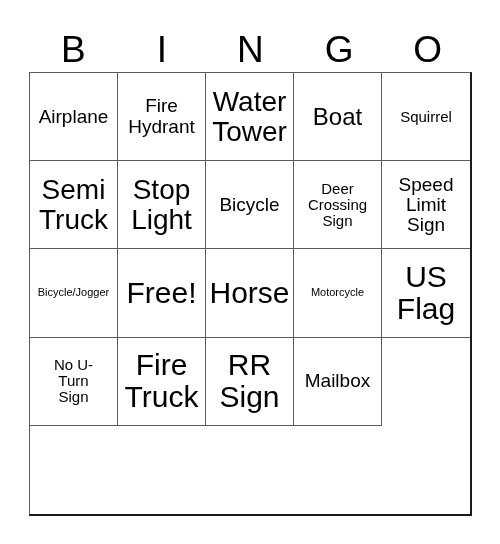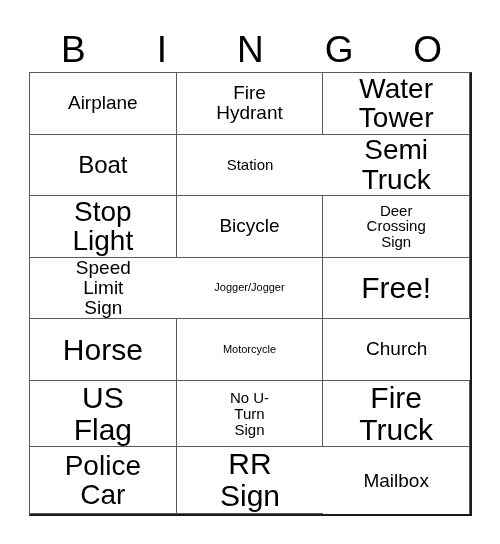--- a/index.html
+++ b/index.html
@@ -47,21 +47,21 @@
   }
 
   
   #bingo-grid {
     position: absolute;
     left: 29px;
     top: 72px;
     width: 443px;
     height: 444px;
     display: grid;
-    grid-template-columns: repeat(3, 1fr);
+    grid-template-columns: repeat(5, 1fr);
     grid-template-rows: repeat(5, 1fr);
     border-top: 1px solid #5a5a5a;
     border-left: 1px solid #5a5a5a;
     border-right: 2px solid #1a1a1a;
     border-bottom: 2px solid #1a1a1a;
     box-sizing: border-box;
     background: #ffffff;
   }
 
   .bingo-cell {
@@ -123,21 +123,21 @@
 Hydrant</span>
       </div>
       <div class="bingo-cell">
         <span class="cell-text fs-md">Water
 Tower</span>
       </div>
       <div class="bingo-cell">
         <span class="cell-text fs-xl">Boat</span>
       </div>
       <div class="bingo-cell">
-        <span class="cell-text fs-xxs">Station</span>
+        <span class="cell-text fs-xxs">Squirrel</span>
       </div>
       <div class="bingo-cell">
         <span class="cell-text fs-md">Semi
 Truck</span>
       </div>
       <div class="bingo-cell">
         <span class="cell-text fs-md">Stop
 Light</span>
       </div>
       <div class="bingo-cell">
@@ -147,52 +147,45 @@
         <span class="cell-text fs-xxs">Deer
 Crossing
 Sign</span>
       </div>
       <div class="bingo-cell">
         <span class="cell-text fs-xs">Speed
 Limit
 Sign</span>
       </div>
       <div class="bingo-cell">
-        <span class="cell-text fs-tiny">Jogger/Jogger</span>
+        <span class="cell-text fs-tiny">Bicycle/Jogger</span>
       </div>
       <div class="bingo-cell">
         <span class="cell-text fs-lg">Free!</span>
       </div>
       <div class="bingo-cell">
         <span class="cell-text fs-lg">Horse</span>
       </div>
       <div class="bingo-cell">
         <span class="cell-text fs-tiny">Motorcycle</span>
-      </div>
-      <div class="bingo-cell">
-        <span class="cell-text fs-xs">Church</span>
       </div>
       <div class="bingo-cell">
         <span class="cell-text fs-lg">US
 Flag</span>
       </div>
       <div class="bingo-cell">
         <span class="cell-text fs-xxs">No U-
 Turn
 Sign</span>
       </div>
       <div class="bingo-cell">
         <span class="cell-text fs-lg">Fire
 Truck</span>
       </div>
       <div class="bingo-cell">
-        <span class="cell-text fs-md">Police
-Car</span>
-      </div>
-      <div class="bingo-cell">
         <span class="cell-text fs-lg">RR
 Sign</span>
       </div>
       <div class="bingo-cell">
         <span class="cell-text fs-xs">Mailbox</span>
       </div>
     </div>
 
 </div>
 

